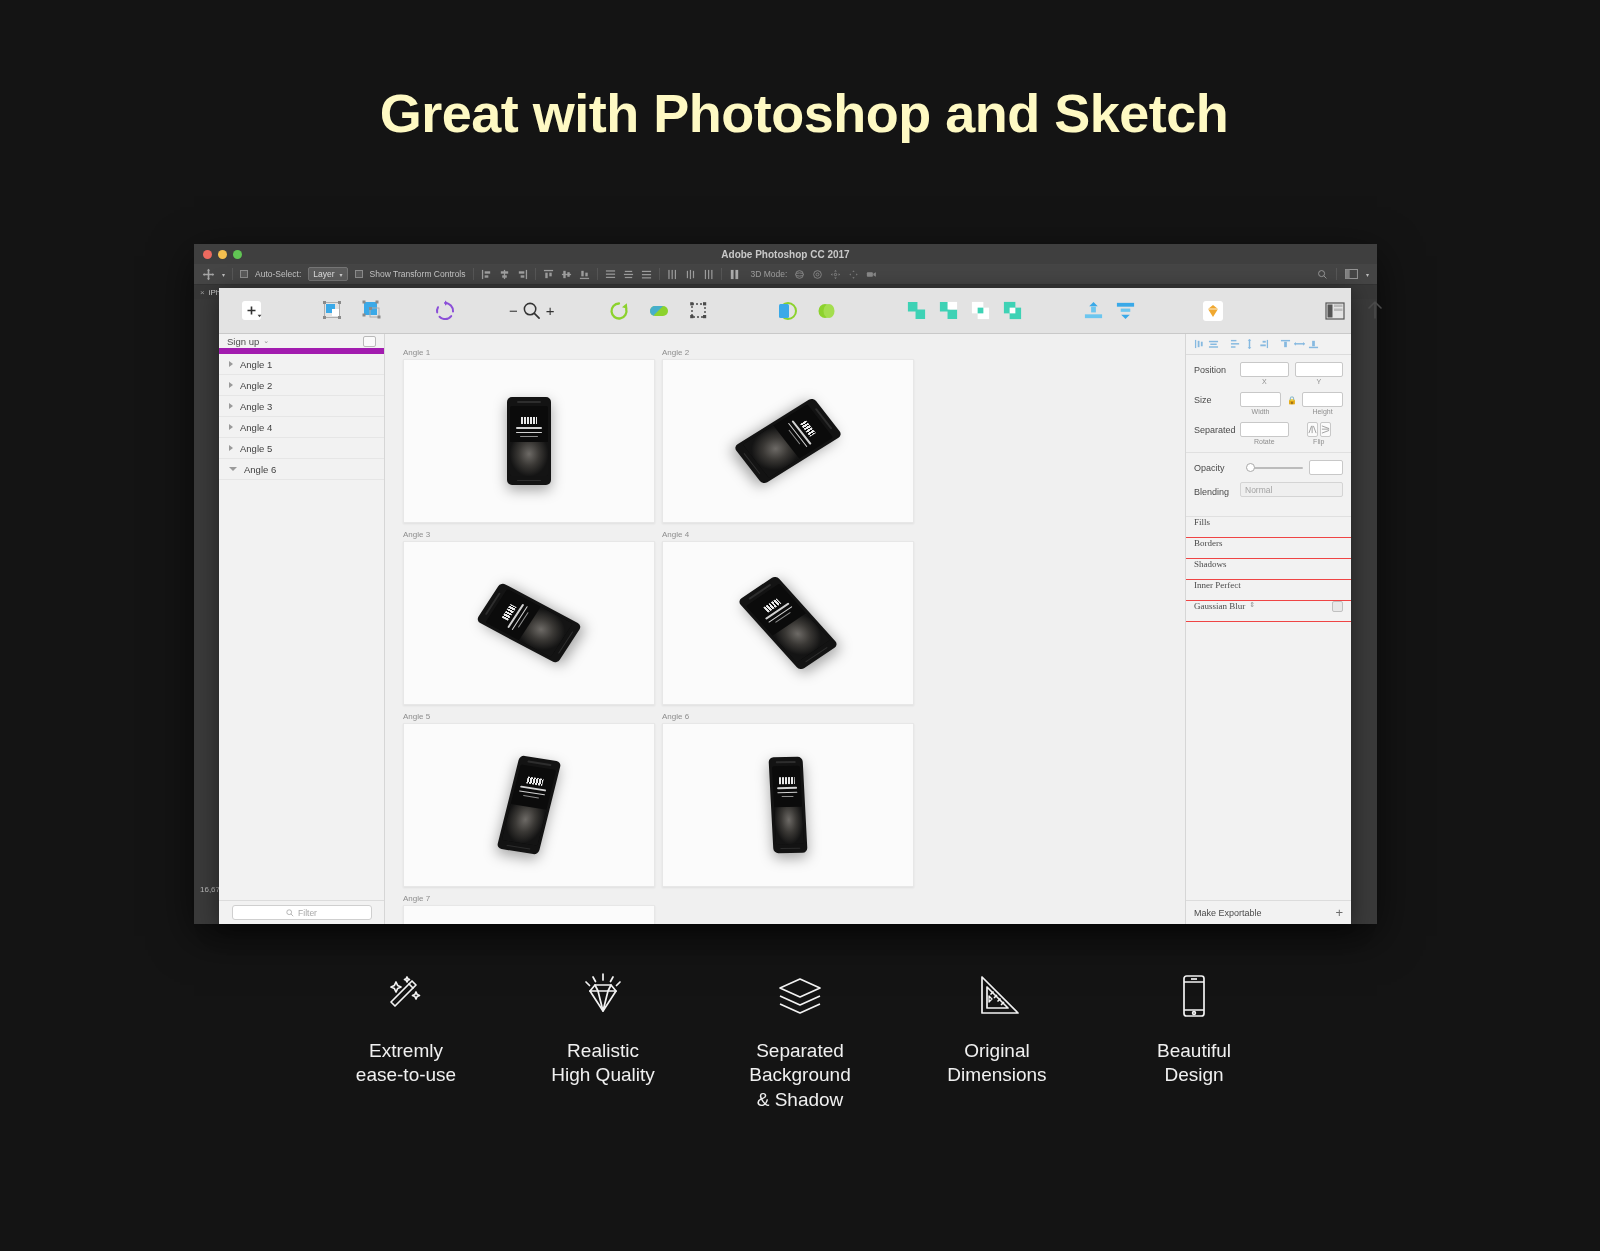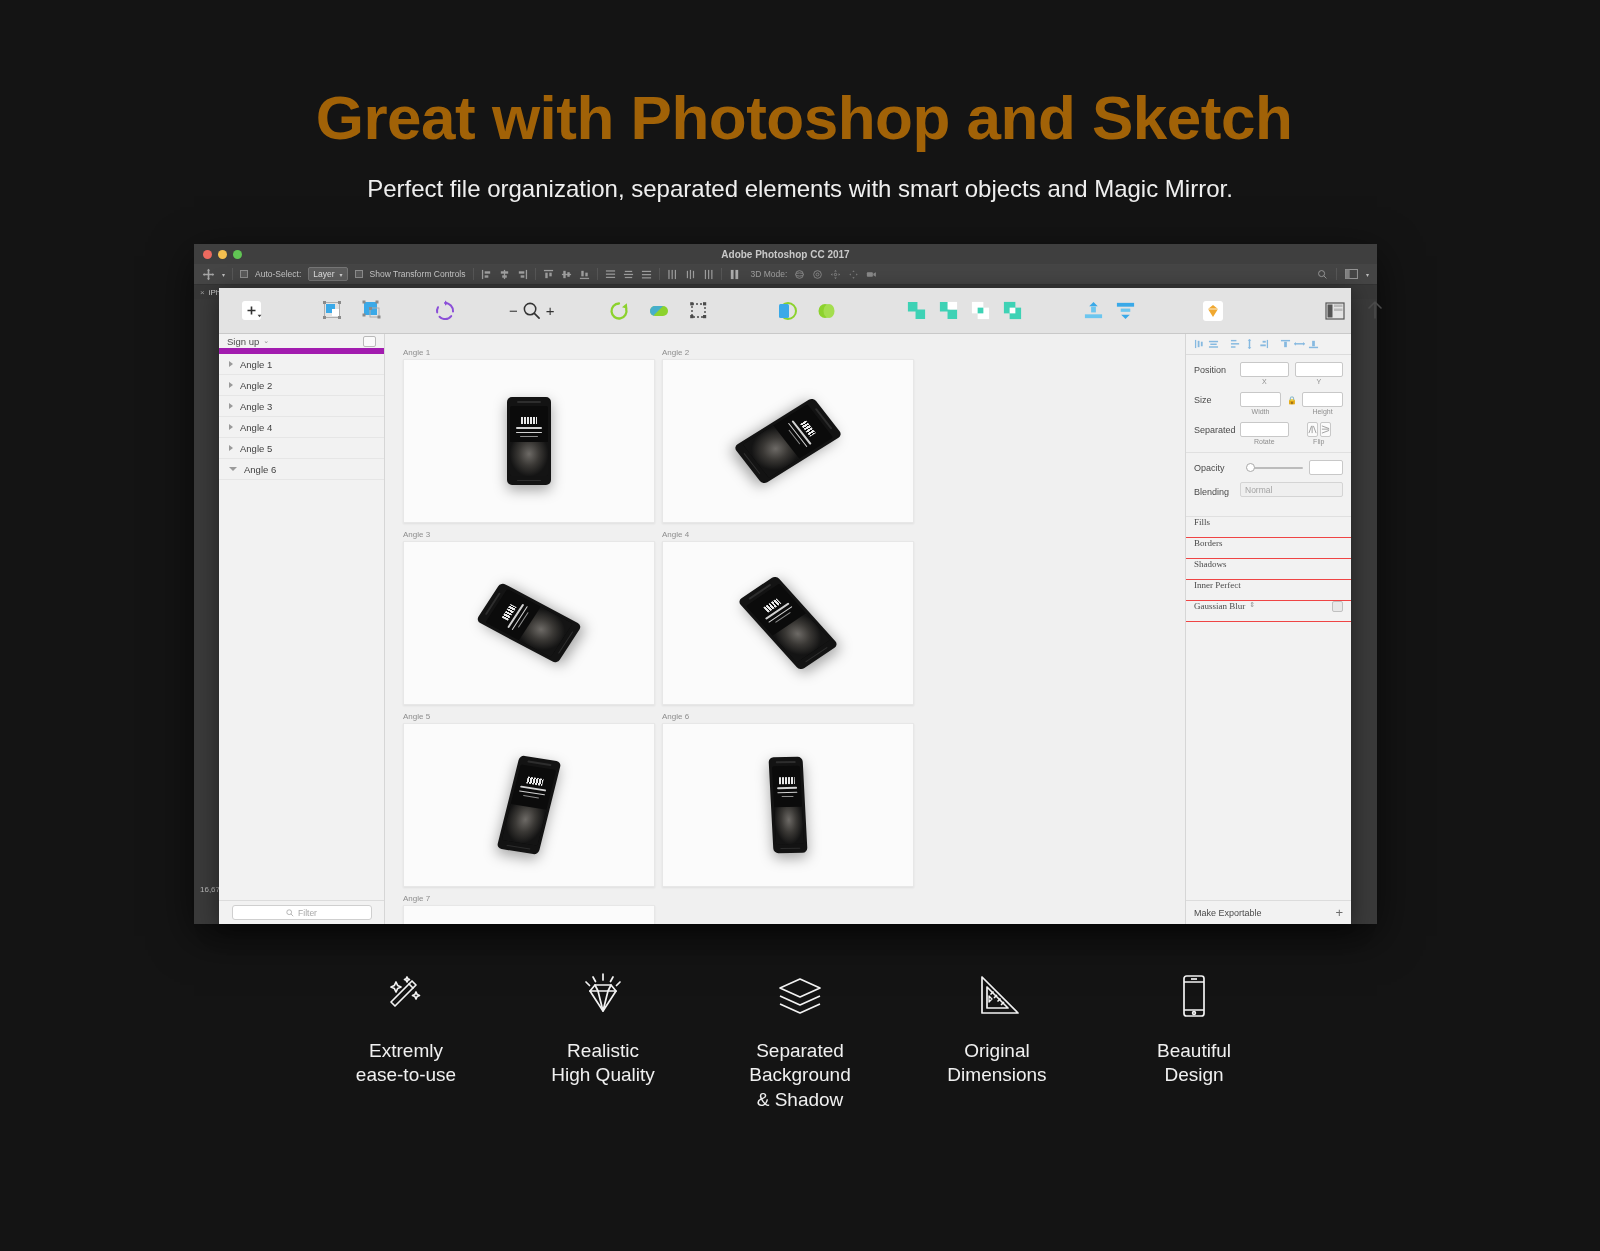--- a/index.html
+++ b/index.html
@@ -7,21 +7,21 @@
     width: 1600px; height: 1251px;
     background: #131313;
     font-family: "Liberation Sans", sans-serif;
     overflow: hidden;
   }
   .page { position: relative; width: 1600px; height: 1251px; background: #141414; }
 
   
   .hero { text-align: center; padding-top: 82px; }
   .hero h1 {
-    font-size: 62px; font-weight: bold; color: #a16207;
+    font-size: 54px; font-weight: bold; color: #fef9c3;
     letter-spacing: -0.5px; line-height: 1.15; padding-left: 8px;
   }
   .hero p {
     margin-top: 22px; font-size: 24px; color: #efefef; font-weight: 400;
   }
 
   
   .app-window {
     position: absolute; left: 194px; top: 244px;
     width: 1183px; height: 680px;
@@ -195,21 +195,20 @@
   .feature .ic { height: 62px; display: flex; align-items: center; justify-content: center; }
   .feature .cap { margin-top: 12px; font-size: 19px; line-height: 1.28; color: #f0f0f0; }
 </style>
 </head>
 <body>
 
 <div class="page">
 
   <div class="hero">
     <h1>Great with Photoshop and Sketch</h1>
-    <p>Perfect file organization, separated elements with smart objects and Magic Mirror.</p>
   </div>
 
   <div class="app-window">
 
     <div class="ps-titlebar">
       <div class="lights">
         <span class="light l-red"></span>
         <span class="light l-yellow"></span>
         <span class="light l-green"></span>
       </div>

